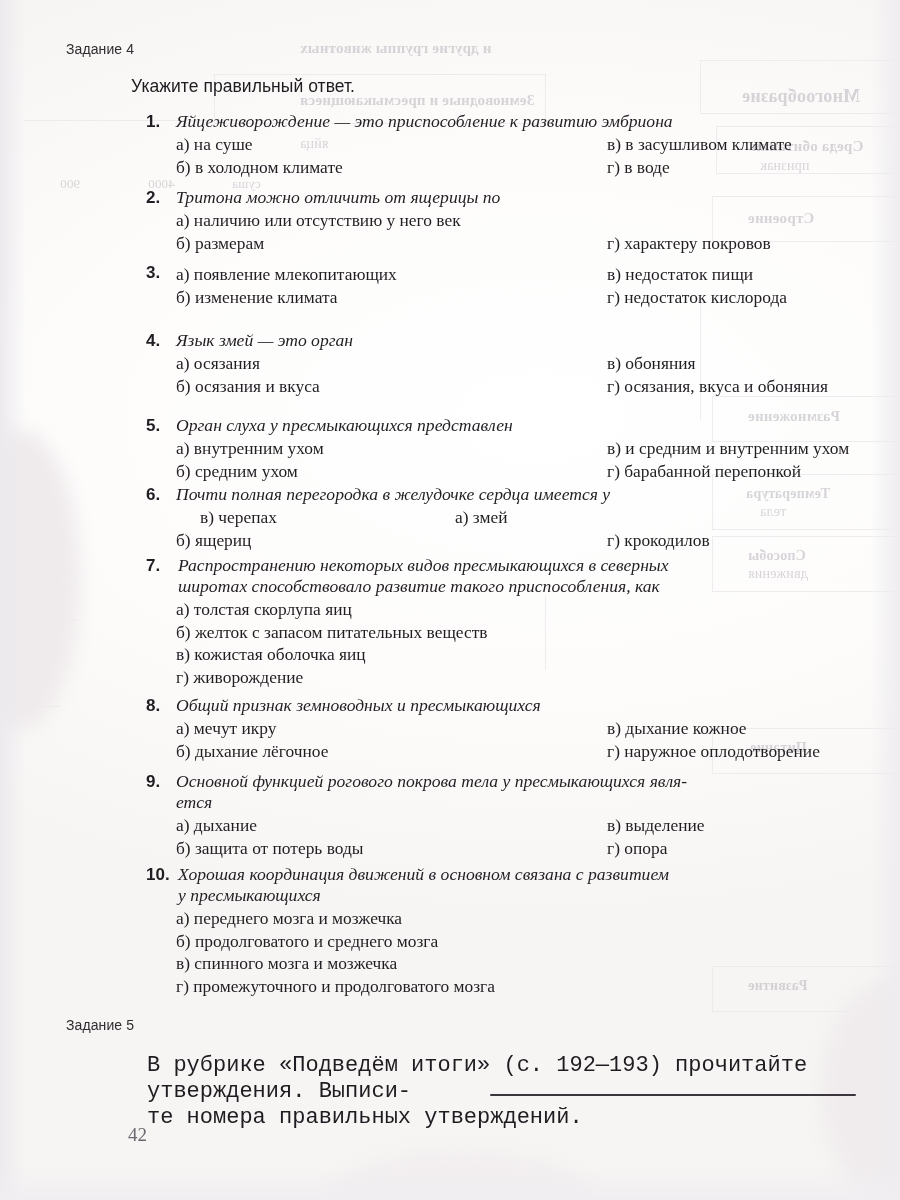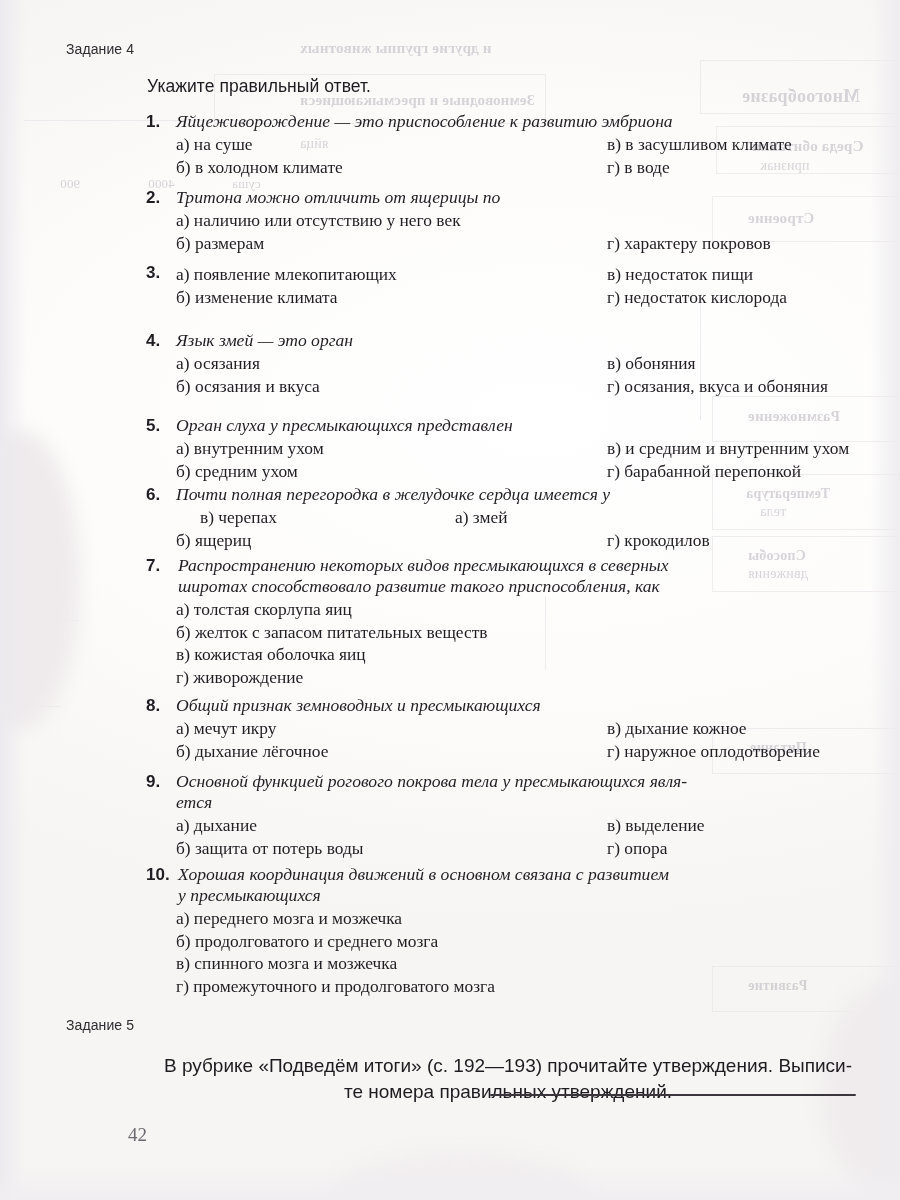--- a/index.html
+++ b/index.html
@@ -137,26 +137,25 @@
   }
   .opt.left  { width: 407px; flex: 0 0 407px; }
   .opt.right { flex: 1 1 auto; margin-left: 24px; }
   .opt-stack .opt {
     display: block;
     line-height: 22.5px;
   }
 
   .answer-text {
     position: absolute;
-    font-family: Liberation Sans, sans-serif;
-    font-size: 19px;
+    font-family: Liberation Mono, monospace;
+    font-size: 22px;
     color: #1f1c21;
     line-height: 26px;
     width: 722px;
-    text-align: center;
   }
   .answer-rule {
     position: absolute;
     height: 1.6px;
     background: #3a363c;
     border-radius: 1px;
   }
 
   .page-number {
     position: absolute;
@@ -213,21 +212,21 @@
 
     <div class="edge-shade" style="left:0; top:0; width:26px; height:1200px; background:linear-gradient(90deg,#eceaee 0%,rgba(255,255,255,0) 100%);"></div>
     <div class="edge-shade" style="right:0; top:0; width:30px; height:1200px; background:linear-gradient(270deg,#eeecef 0%,rgba(255,255,255,0) 100%);"></div>
     <div class="edge-shade" style="left:0; bottom:0; width:900px; height:34px; background:linear-gradient(0deg,#f0eef1 0%,rgba(255,255,255,0) 100%);"></div>
   </div>
 
   <div class="content">
 
     <div class="task-heading" style="left:66px; top:41px;">Задание 4</div>
 
-    <div class="intro" style="left:147px; top:76px;">Укажите правильный ответ.</div>
+    <div class="intro" style="left:131px; top:76px;">Укажите правильный ответ.</div>
 
     <div id="questions">
         <div class="qblock" style="top: 111px;">
           <div class="qstem"><span class="qnum">1.</span><span>Яйцеживорождение — это приспособление к развитию эмбриона</span></div>
           <div class="opts">
             <div class="opt-row">
               <span class="opt left">а) на суше</span>
               <span class="opt right">в) в засушливом климате</span>
             </div>
             <div class="opt-row">

